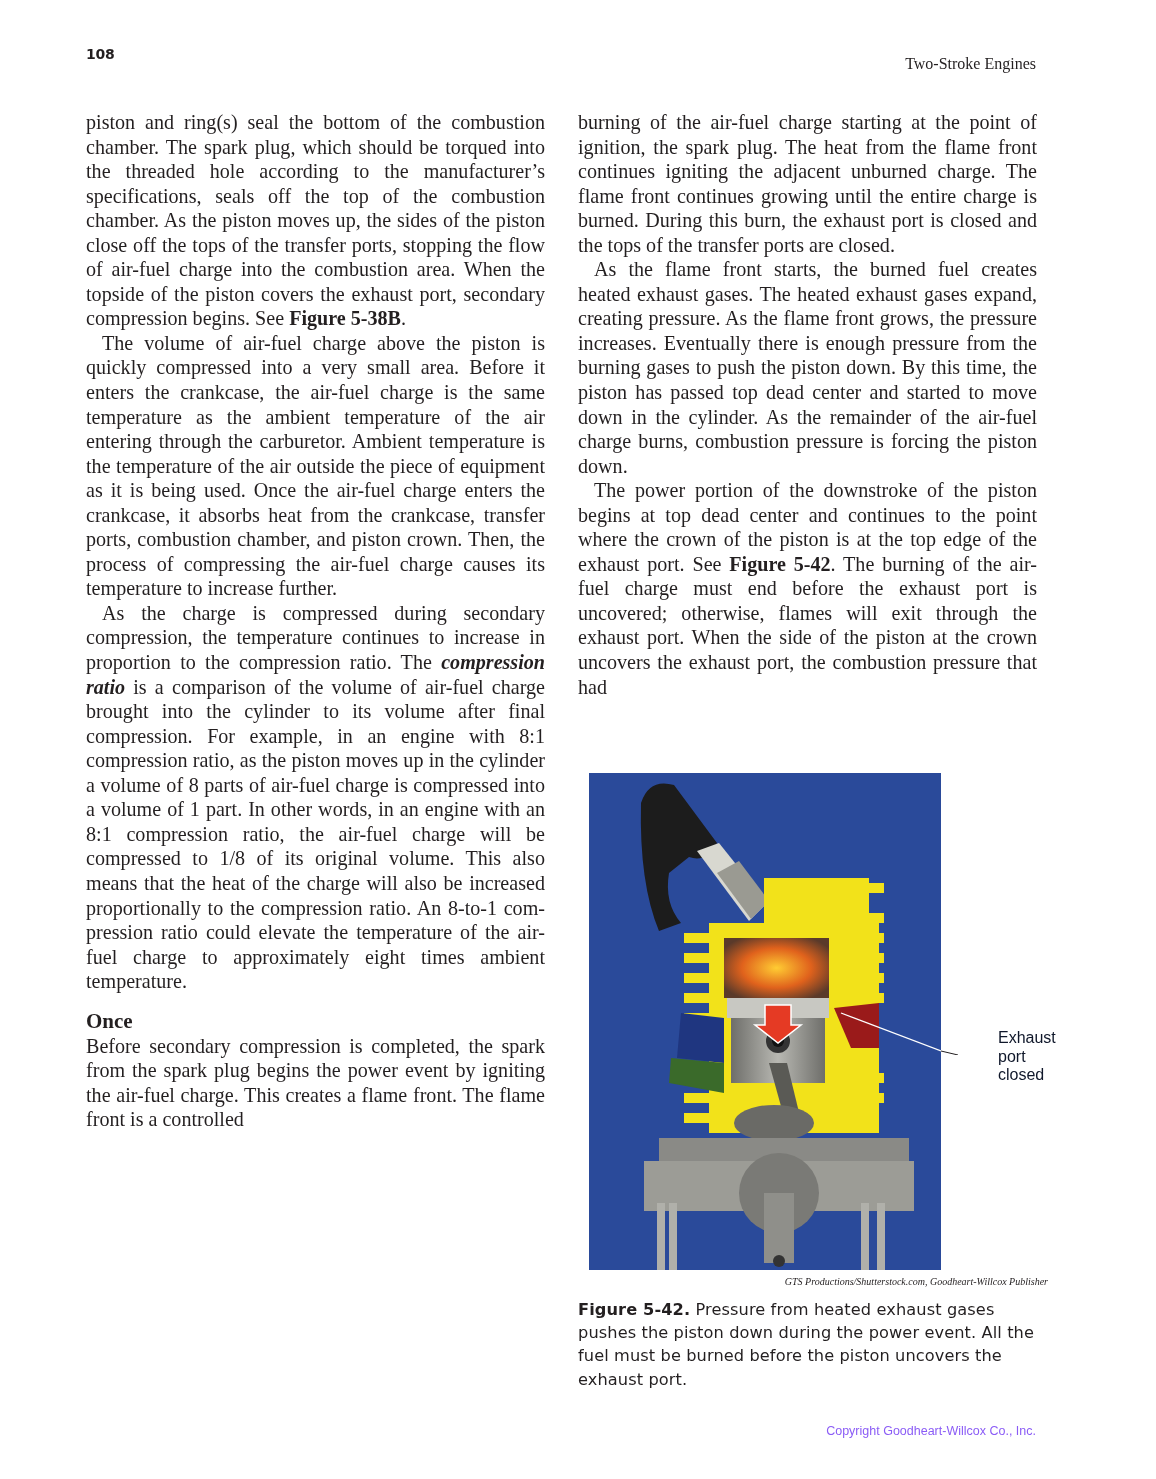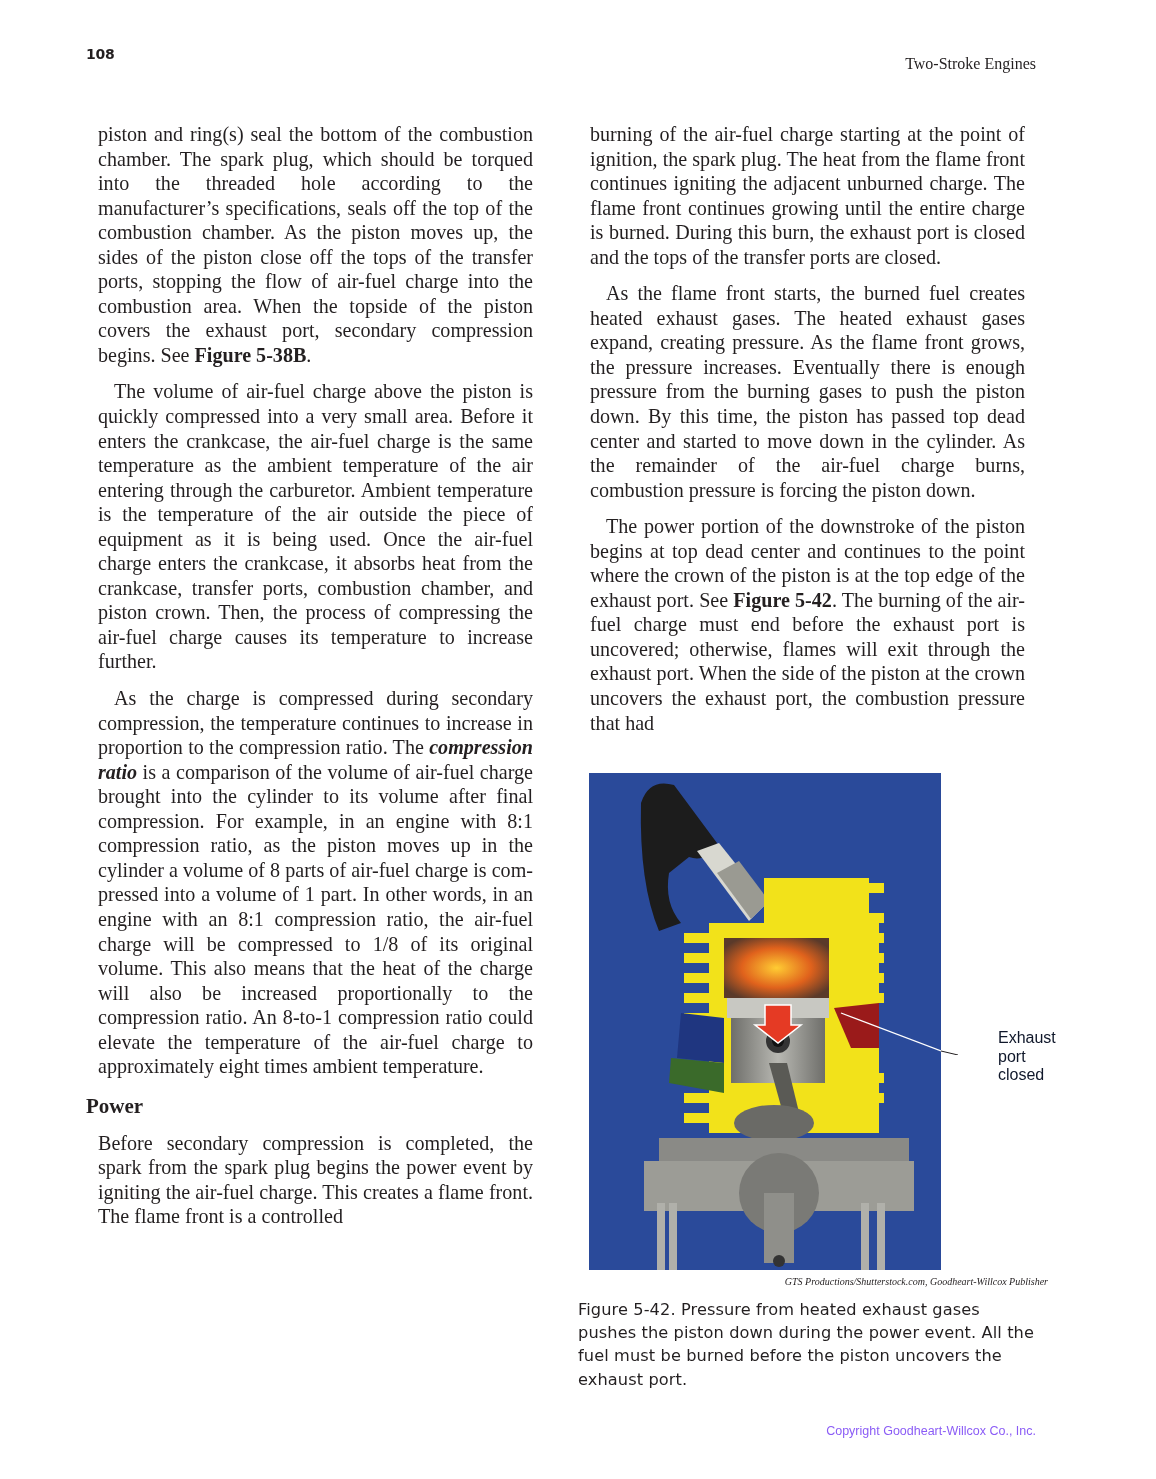--- a/index.html
+++ b/index.html
@@ -2,43 +2,43 @@
 <html><head>
 <meta charset="utf-8">
 <style>
   html, body { margin:0; padding:0; background:#ffffff; }
   body { width:1156px; height:1479px; position:relative; overflow:hidden; color:#231f20; }
   .page-num { position:absolute; left:86px; top:46px; font-family:"DejaVu Sans", sans-serif; font-weight:bold; font-size:14px; letter-spacing:-0.3px; }
   .running-head { position:absolute; right:120px; top:55px; font-family:"Liberation Serif", serif; font-size:16px; }
   .col { position:absolute; top:110px; width:459px; font-family:"Liberation Serif", serif; font-size:20.1px; line-height:24.55px; text-align:justify; hyphens:manual; }
   .col-left { left:86px; }
   .col-right { left:578px; }
-  .col p { margin:12px; text-indent:16px; }
+  .col p { margin:0; text-indent:16px; }
   .col p.noindent { text-indent:0; }
   .col b { font-weight:bold; }
   .col .term { font-weight:bold; font-style:italic; }
   .heading { font-family:"Liberation Serif", serif; font-weight:bold; font-size:21px; margin:14px 0 0 0; line-height:26px; }
   .figure-wrap { position:absolute; left:589px; top:773px; width:352px; height:497px; background:#2a4a9a; overflow:hidden; }
   .callout { position:absolute; left:958px; top:1029px; font-family:"Liberation Sans", sans-serif; font-size:16px; line-height:18.5px; color:#0f172a;margin-left:40px; }
   .credit { position:absolute; right:108px; top:1276px; font-family:"Liberation Serif", serif; font-style:italic; font-size:10px; }
   .caption { position:absolute; left:578px; top:1298px; width:459px; font-family:"DejaVu Sans", sans-serif; font-size:16.2px; line-height:23.2px; letter-spacing:0.1px; }
-  .caption b { font-weight:normal;margin-top:44px; }
+  .caption b { font-weight:bold;margin-top:44px; }
   .copyright { position:absolute; right:120px; top:1424px; font-family:"Liberation Sans", sans-serif; font-size:12.5px; color:#8b5cf6; }
 </style>
 </head>
 <body>
 
 <div class="page-num">108</div>
 <div class="running-head">Two-Stroke Engines</div>
 
 <div class="col col-left">
   <p class="noindent"><span>piston and ring(s) seal the bottom of the combus­tion chamber. The spark plug, which should be torqued into the threaded hole according to the manufacturer’s specifications, seals off the top of the combustion chamber. As the piston moves up, the sides of the piston close off the tops of the transfer ports, stopping the flow of air-fuel charge into the combustion area. When the top­side of the piston covers the exhaust port, sec­ondary compression begins. See </span><b>Figure 5-38B</b><span>.</span></p>
   <p>The volume of air-fuel charge above the pis­ton is quickly compressed into a very small area. Before it enters the crankcase, the air-fuel charge is the same temperature as the ambient temperature of the air entering through the car­buretor. Ambient temperature is the tempera­ture of the air outside the piece of equipment as it is being used. Once the air-fuel charge enters the crankcase, it absorbs heat from the crank­case, transfer ports, combustion chamber, and piston crown. Then, the process of compress­ing the air-fuel charge causes its temperature to increase further.</p>
   <p><span>As the charge is compressed during second­ary compression, the temperature continues to increase in proportion to the compression ratio. The </span><span class="term">compression ratio</span><span> is a comparison of the volume of air-fuel charge brought into the cyl­inder to its volume after final compression. For example, in an engine with 8:1 compression ratio, as the piston moves up in the cylinder a volume of 8 parts of air-fuel charge is com­pressed into a volume of 1 part. In other words, in an engine with an 8:1 compression ratio, the air-fuel charge will be compressed to 1/8 of its original volume. This also means that the heat of the charge will also be increased proportion­ally to the compression ratio. An 8-to-1 com­pression ratio could elevate the temperature of the air-fuel charge to approximately eight times ambient temperature.</span></p>
-  <div class="heading">Power</div>
+  <div class="heading">Once</div>
   <p class="noindent">Before secondary compression is completed, the spark from the spark plug begins the power event by igniting the air-fuel charge. This cre­ates a flame front. The flame front is a controlled</p>
 </div>
 
 <div class="col col-right">
   <p class="noindent">burning of the air-fuel charge starting at the point of ignition, the spark plug. The heat from the flame front continues igniting the adja­cent unburned charge. The flame front contin­ues growing until the entire charge is burned. During this burn, the exhaust port is closed and the tops of the transfer ports are closed.</p>
   <p>As the flame front starts, the burned fuel cre­ates heated exhaust gases. The heated exhaust gases expand, creating pressure. As the flame front grows, the pressure increases. Eventu­ally there is enough pressure from the burning gases to push the piston down. By this time, the piston has passed top dead center and started to move down in the cylinder. As the remainder of the air-fuel charge burns, combustion pressure is forcing the piston down.</p>
   <p><span>The power portion of the downstroke of the piston begins at top dead center and continues to the point where the crown of the piston is at the top edge of the exhaust port. See </span><b>Figure 5-42</b><span>. The burning of the air-fuel charge must end before the exhaust port is uncovered; otherwise, flames will exit through the exhaust port. When the side of the piston at the crown uncovers the exhaust port, the combustion pressure that had</span></p>
 </div>
 
 <div class="figure-wrap">

